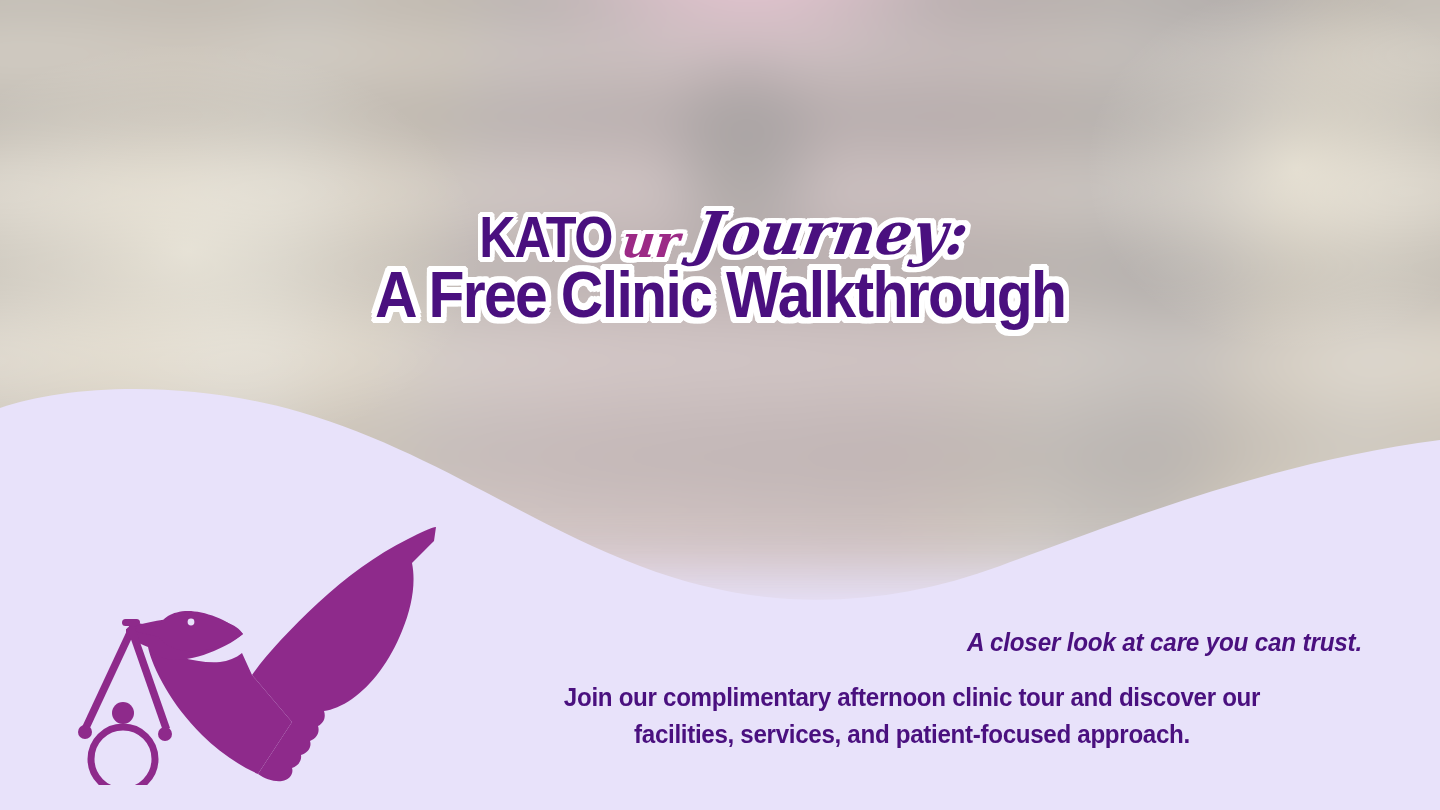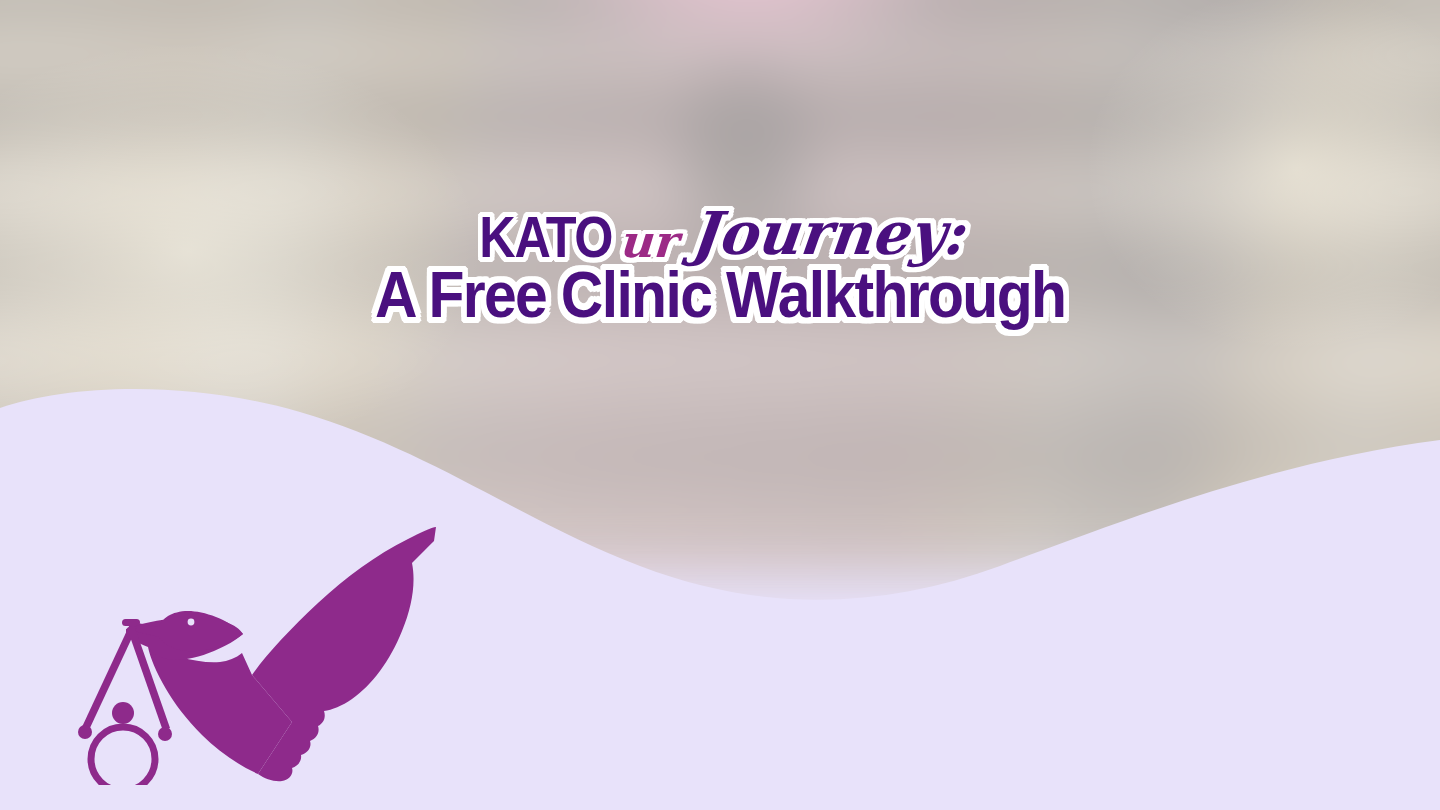--- a/index.html
+++ b/index.html
@@ -328,14 +328,21 @@
 
       <circle cx="63" cy="228" r="11"></circle>
 
       <circle cx="63" cy="274" r="32" fill="none" stroke="#8E2A8B" stroke-width="7"></circle>
 
       <circle cx="25" cy="247" r="7"></circle>
       <circle cx="105" cy="249" r="7"></circle>
     </g>
   </svg>
 
+  <div class="copy">
+    <div class="tagline">A closer look at care you can trust.</div>
+    <div class="body-copy">
+      <span class="ln">Join our complimentary afternoon clinic tour and discover our</span>
+      <span class="ln">facilities, services, and patient-focused approach.</span>
+    </div>
+  </div>
 
 </div>
 
 </body></html>

